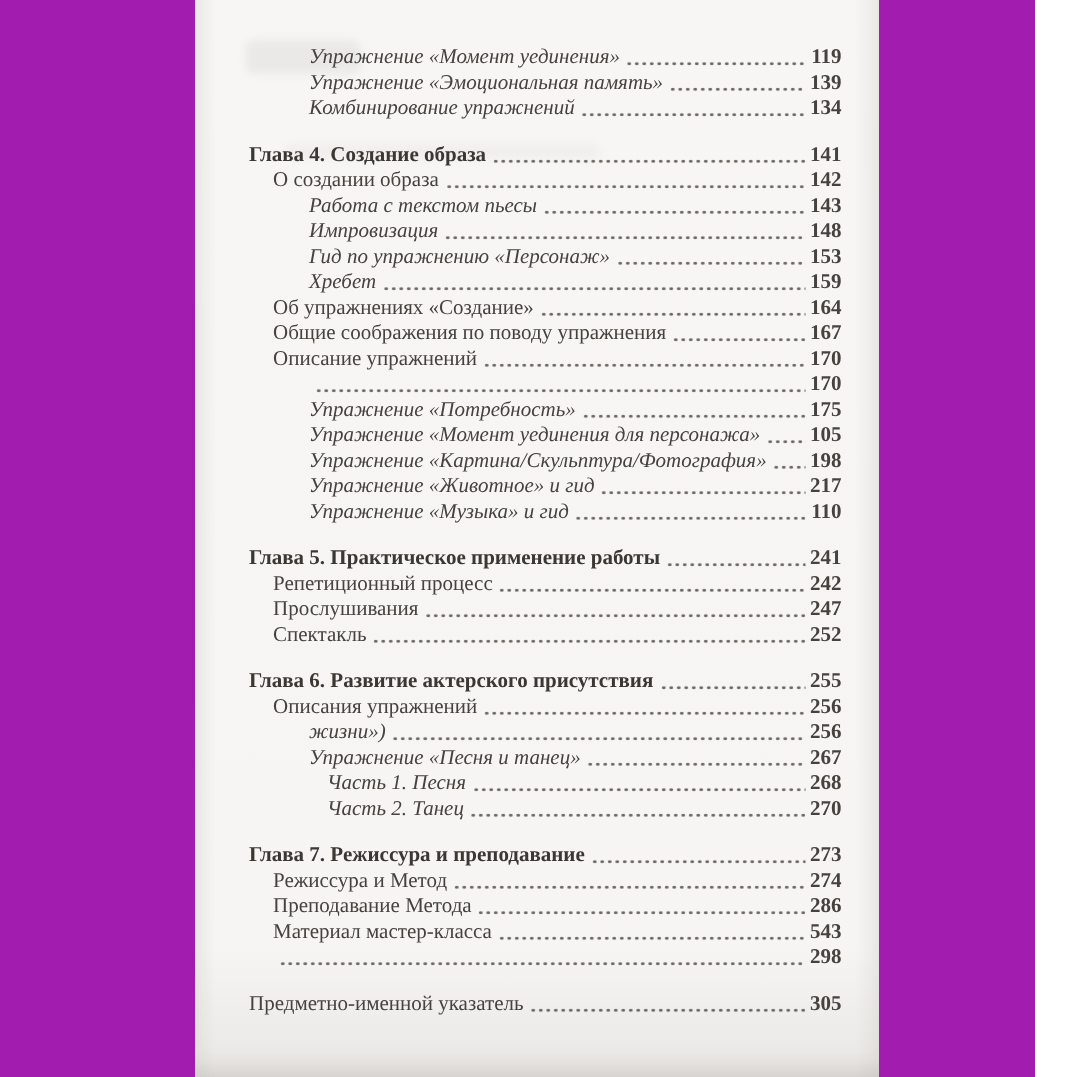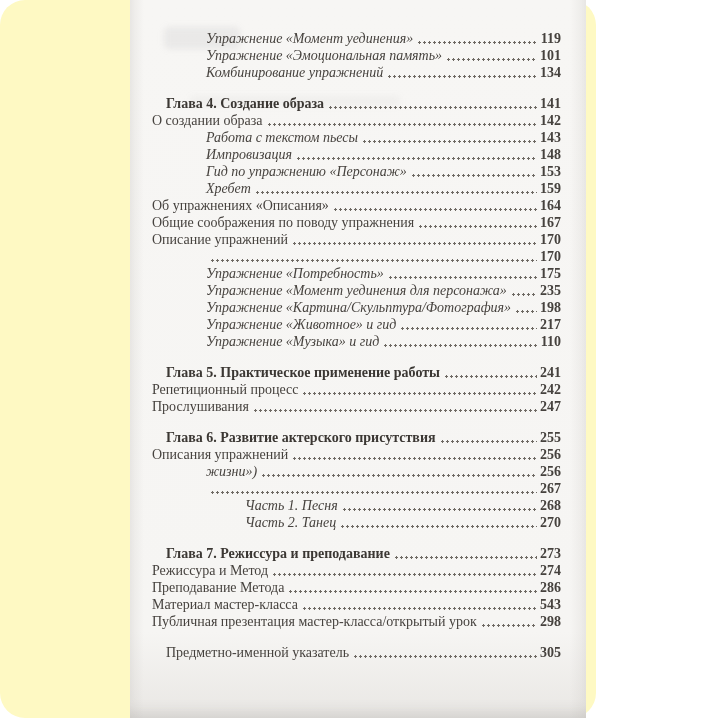--- a/index.html
+++ b/index.html
@@ -6,24 +6,23 @@
     margin: 0;
     padding: 0;
     width: 718px;
     height: 718px;
     overflow: hidden;
     font-family: "Liberation Serif", "DejaVu Serif", serif;
     background: #ffffff;
   }
   .backdrop {
     position: relative;
-    width: 596px;
+    width: 690px;
     height: 718px;
-    background: #fef9c3;
-    border-radius: 25px;
+    background: #a21caf;
   }
   
   .paper {
     position: absolute;
     left: 130px;
     top: 0;
     width: 456px;
     height: 718px;
     background:
       linear-gradient(90deg, rgba(210,207,203,0.35) 0px, rgba(0,0,0,0) 14px),
@@ -64,23 +63,23 @@
     line-height: 17px;
   }
   .toc-row {
     display: flex;
     align-items: baseline;
     height: 17px;
     white-space: nowrap;
   }
   .toc-row.gap { margin-top: 14px; }
   .level-0 { padding-left: 36px; }
-  .level-1 { padding-left: 22px; align-items: flex-end; }
+  .level-1 { padding-left: 52px; align-items: flex-end; }
   .level-2 { padding-left: 76px; }
-  .level-3 { padding-left: 88px; margin-left: 27px; }
+  .level-3 { padding-left: 88px; }
   .toc-row.bold .lbl { font-weight: 700; color: var(--chapter, #3b3733); }
   .toc-row.italic .lbl { font-style: italic; }
   .lbl { flex: 0 0 auto; }
   .leader {
     flex: 1 1 auto;
     min-width: 8px;
     height: 17px;
     align-self: flex-start;
     margin: 0 3px 0 4px;
     background-image: radial-gradient(circle, var(--dots, #6e6963) 1px, rgba(0,0,0,0) 1.25px);
@@ -104,21 +103,21 @@
     <div class="smudge2"></div>
     <div class="toc">
         <div class="toc-row level-2 italic">
           <span class="lbl">Упражнение «Момент уединения»</span>
           <span class="leader"></span>
           <span class="pg">119</span>
         </div>
         <div class="toc-row level-2 italic">
           <span class="lbl">Упражнение «Эмоциональная память»</span>
           <span class="leader"></span>
-          <span class="pg">101</span>
+          <span class="pg">139</span>
         </div>
         <div class="toc-row level-2 italic">
           <span class="lbl">Комбинирование упражнений</span>
           <span class="leader"></span>
           <span class="pg">134</span>
         </div>
         <div class="toc-row level-0 bold gap">
           <span class="lbl">Глава 4. Создание образа</span>
           <span class="leader"></span>
           <span class="pg">141</span>
@@ -142,21 +141,21 @@
           <span class="lbl">Гид по упражнению «Персонаж»</span>
           <span class="leader"></span>
           <span class="pg">153</span>
         </div>
         <div class="toc-row level-2 italic">
           <span class="lbl">Хребет</span>
           <span class="leader"></span>
           <span class="pg">159</span>
         </div>
         <div class="toc-row level-1">
-          <span class="lbl">Об упражнениях «Описания»</span>
+          <span class="lbl">Об упражнениях «Создание»</span>
           <span class="leader"></span>
           <span class="pg">164</span>
         </div>
         <div class="toc-row level-1">
           <span class="lbl">Общие соображения по поводу упражнения</span>
           <span class="leader"></span>
           <span class="pg">167</span>
         </div>
         <div class="toc-row level-1">
           <span class="lbl">Описание упражнений</span>
@@ -168,21 +167,21 @@
           <span class="pg">170</span>
         </div>
         <div class="toc-row level-2 italic">
           <span class="lbl">Упражнение «Потребность»</span>
           <span class="leader"></span>
           <span class="pg">175</span>
         </div>
         <div class="toc-row level-2 italic">
           <span class="lbl">Упражнение «Момент уединения для персонажа»</span>
           <span class="leader"></span>
-          <span class="pg">235</span>
+          <span class="pg">105</span>
         </div>
         <div class="toc-row level-2 italic">
           <span class="lbl">Упражнение «Картина/Скульптура/Фотография»</span>
           <span class="leader"></span>
           <span class="pg">198</span>
         </div>
         <div class="toc-row level-2 italic">
           <span class="lbl">Упражнение «Животное» и гид</span>
           <span class="leader"></span>
           <span class="pg">217</span>
@@ -200,36 +199,42 @@
         <div class="toc-row level-1">
           <span class="lbl">Репетиционный процесс</span>
           <span class="leader"></span>
           <span class="pg">242</span>
         </div>
         <div class="toc-row level-1">
           <span class="lbl">Прослушивания</span>
           <span class="leader"></span>
           <span class="pg">247</span>
         </div>
+        <div class="toc-row level-1">
+          <span class="lbl">Спектакль</span>
+          <span class="leader"></span>
+          <span class="pg">252</span>
+        </div>
         <div class="toc-row level-0 bold gap">
           <span class="lbl">Глава 6. Развитие актерского присутствия</span>
           <span class="leader"></span>
           <span class="pg">255</span>
         </div>
         <div class="toc-row level-1">
           <span class="lbl">Описания упражнений</span>
           <span class="leader"></span>
           <span class="pg">256</span>
         </div>
         <div class="toc-row level-2 italic">
           <span class="lbl">жизни»)</span>
           <span class="leader"></span>
           <span class="pg">256</span>
         </div>
         <div class="toc-row level-2 italic">
+          <span class="lbl">Упражнение «Песня и танец»</span>
           <span class="leader"></span>
           <span class="pg">267</span>
         </div>
         <div class="toc-row level-3 italic">
           <span class="lbl">Часть 1. Песня</span>
           <span class="leader"></span>
           <span class="pg">268</span>
         </div>
         <div class="toc-row level-3 italic">
           <span class="lbl">Часть 2. Танец</span>
@@ -250,21 +255,20 @@
           <span class="lbl">Преподавание Метода</span>
           <span class="leader"></span>
           <span class="pg">286</span>
         </div>
         <div class="toc-row level-1">
           <span class="lbl">Материал мастер-класса</span>
           <span class="leader"></span>
           <span class="pg">543</span>
         </div>
         <div class="toc-row level-1">
-          <span class="lbl">Публичная презентация мастер-класса/открытый урок</span>
           <span class="leader"></span>
           <span class="pg">298</span>
         </div>
         <div class="toc-row level-0 gap">
           <span class="lbl">Предметно-именной указатель</span>
           <span class="leader"></span>
           <span class="pg">305</span>
         </div>
       </div>
   </div>

